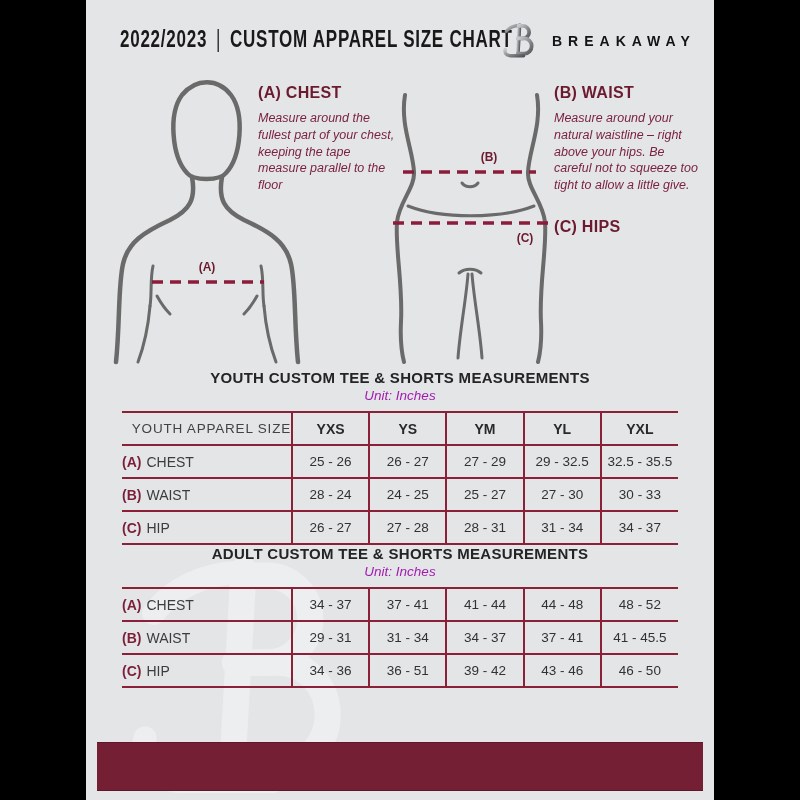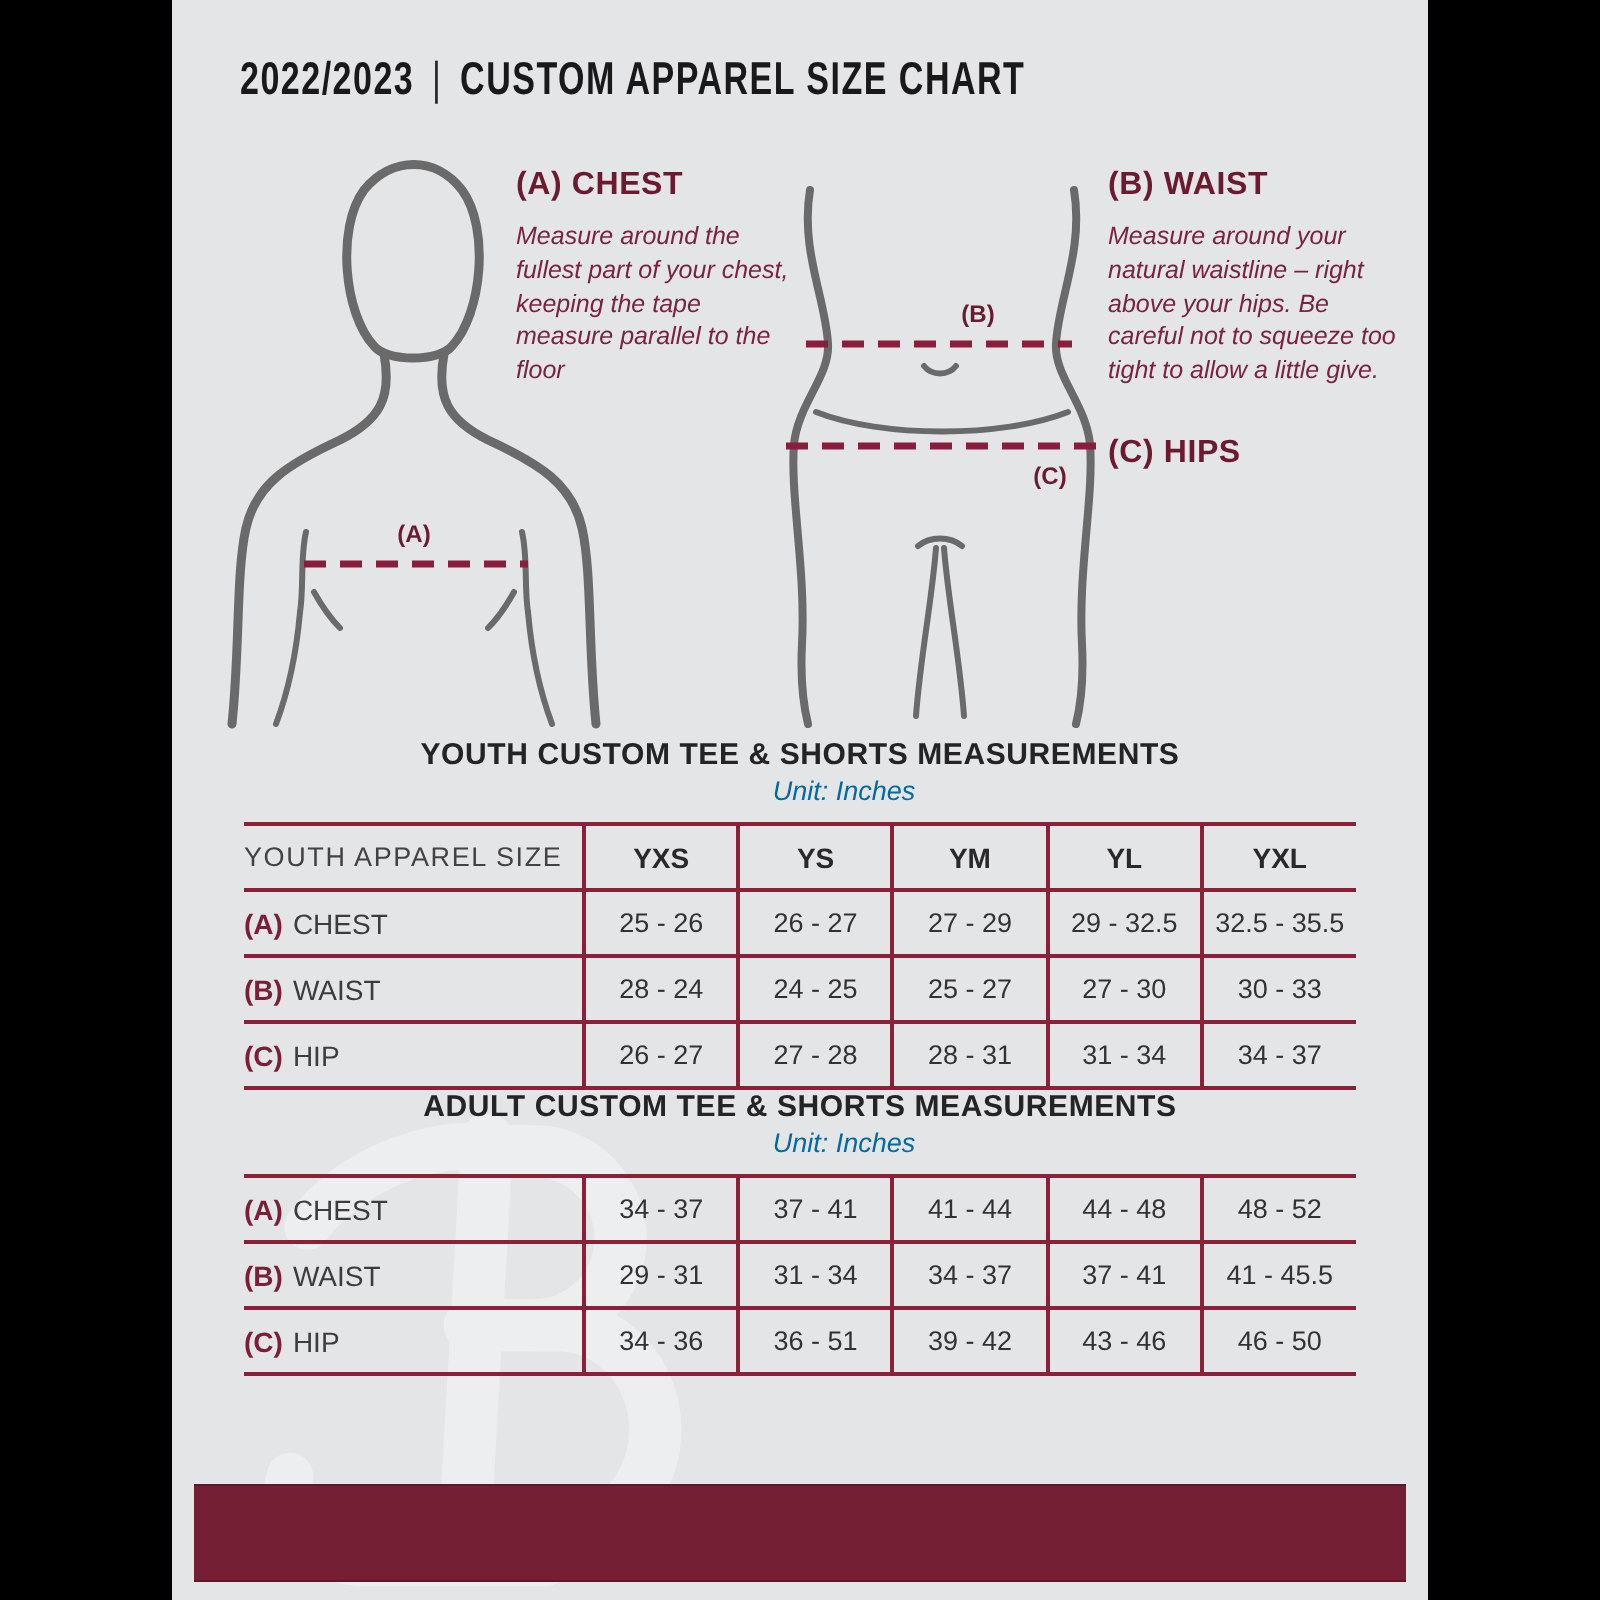--- a/index.html
+++ b/index.html
@@ -28,33 +28,33 @@
   .guide-block{position:absolute;z-index:1;}
   .guide-block h3{margin:0 0 8px 0;font-size:16px;font-weight:bold;color:#6c1a2f;letter-spacing:0.3px;}
   .guide-block p{margin:0;font-size:12.5px;line-height:1.34;font-style:italic;color:#7a2340;white-space:pre-line;}
   .chest-text{left:172px;top:84px;width:140px;}
   .waist-text{left:468px;top:84px;width:150px;}
   .hips-text{left:468px;top:218px;width:152px;}
   
   .tbl-title{position:absolute;left:0;width:628px;text-align:center;
     font-size:15px;font-weight:bold;color:#242424;letter-spacing:0.3px;z-index:1;}
   .tbl-unit{position:absolute;left:0;width:628px;text-align:center;
-    font-size:13.5px;font-style:italic;color:#0369a1;z-index:1;padding-left:22px;}
+    font-size:13.5px;font-style:italic;color:#a21caf;z-index:1;}
   .youth-title{top:369px;}  .youth-unit{top:388px;}
   .adult-title{top:545px;}  .adult-unit{top:564px;}
   table.size-table{
     position:absolute;left:36px;width:556px;border-collapse:collapse;table-layout:fixed;
     border-top:2px solid #8b2138;z-index:1;background:transparent;
   }
   .youth-table{top:411px;} .adult-table{top:587px;}
   table.size-table col.c0{width:170px;}
   table.size-table tr{border-bottom:2px solid #8b2138;}
   table.size-table td{padding:0;height:31px;vertical-align:middle;}
   table.size-table td + td{border-left:2px solid #8b2138;}
-  td.size-head{padding-left:14px;font-size:13.5px;color:#424242;letter-spacing:0.8px;}
+  td.size-head{padding-left:14px;font-size:13.5px;color:#424242;letter-spacing:0.8px;text-align:right;}
   td.col-head{text-align:center;font-size:14px;font-weight:bold;color:#292929;}
   td.row-label{padding-left:14px;font-size:14px;color:#3c3c3c;}
   td.row-label .pfx{color:#7b1f38;font-weight:bold;margin-right:5px;}
   td.val{text-align:center;font-size:13.5px;color:#323232;}
   
   .footer-bar{
     position:absolute;left:11px;top:742px;width:606px;height:47px;
     background:#741f33;border-top:1px solid #5e1929;border-bottom:1px solid #5e1929;z-index:2;
   }
   .watermark{position:absolute;left:30px;top:535px;z-index:0;}
@@ -69,20 +69,39 @@
       <path d="M43,13 C30,13 19,19 13,27" stroke-width="8"></path>
       <path d="M44,12 L40,82" stroke-width="9"></path>
       <path d="M42,14 H52 A15,15 0 0 1 52,44 H41" stroke-width="9"></path>
       <path d="M41,44 H56 A17,18 0 0 1 56,80 H40" stroke-width="9"></path>
       <path d="M10,70 C8,78 12,84 22,85 L54,85" stroke-width="8"></path>
     </g>
   </svg>
 
   <div class="doc-title">
     <span>2022/2023</span><span class="sep">|</span><span>CUSTOM APPAREL SIZE CHART</span>
+  </div>
+  <div class="brand">
+    <svg width="42" height="42" viewBox="0 0 100 100" fill="none">
+      <defs>
+        <linearGradient id="metal" x1="0" y1="0" x2="1" y2="1">
+          <stop offset="0" stop-color="#c9cacd"></stop>
+          <stop offset="0.5" stop-color="#8f9094"></stop>
+          <stop offset="1" stop-color="#55565a"></stop>
+        </linearGradient>
+      </defs>
+      <g stroke="url(#metal)" stroke-linecap="round" fill="none">
+        <path d="M43,13 C30,13 19,19 13,27" stroke-width="8"></path>
+        <path d="M44,12 L40,82" stroke-width="9"></path>
+        <path d="M42,14 H52 A15,15 0 0 1 52,44 H41" stroke-width="9"></path>
+        <path d="M41,44 H56 A17,18 0 0 1 56,80 H40" stroke-width="9"></path>
+        <path d="M10,70 C8,78 12,84 22,85 L54,85" stroke-width="8"></path>
+      </g>
+    </svg>
+    <span class="brand-name">BREAKAWAY</span>
   </div>
 
   <svg class="fig fig-upper" width="230" height="292" viewBox="0 0 230 292" fill="none">
     <g stroke="#6a6a6a" stroke-width="4.5" stroke-linecap="round" fill="none">
       <path d="M79,99 C64,83 60,40 74,21 C88,4 110,4 123,21 C137,40 133,83 118,99 C112,107 85,107 79,99"></path>
       <path d="M84,103 C88,125 82,136 62,146 C36,158 20,168 15,190 C10,212 12,250 8,288"></path>
       <path d="M114,103 C110,125 116,136 136,146 C162,158 178,168 183,190 C188,212 186,250 190,288"></path>
       <g stroke-width="3">
         <path d="M45,192 C42,205 44,220 42,232"></path>
         <path d="M42,232 C40,255 36,272 30,288"></path>

